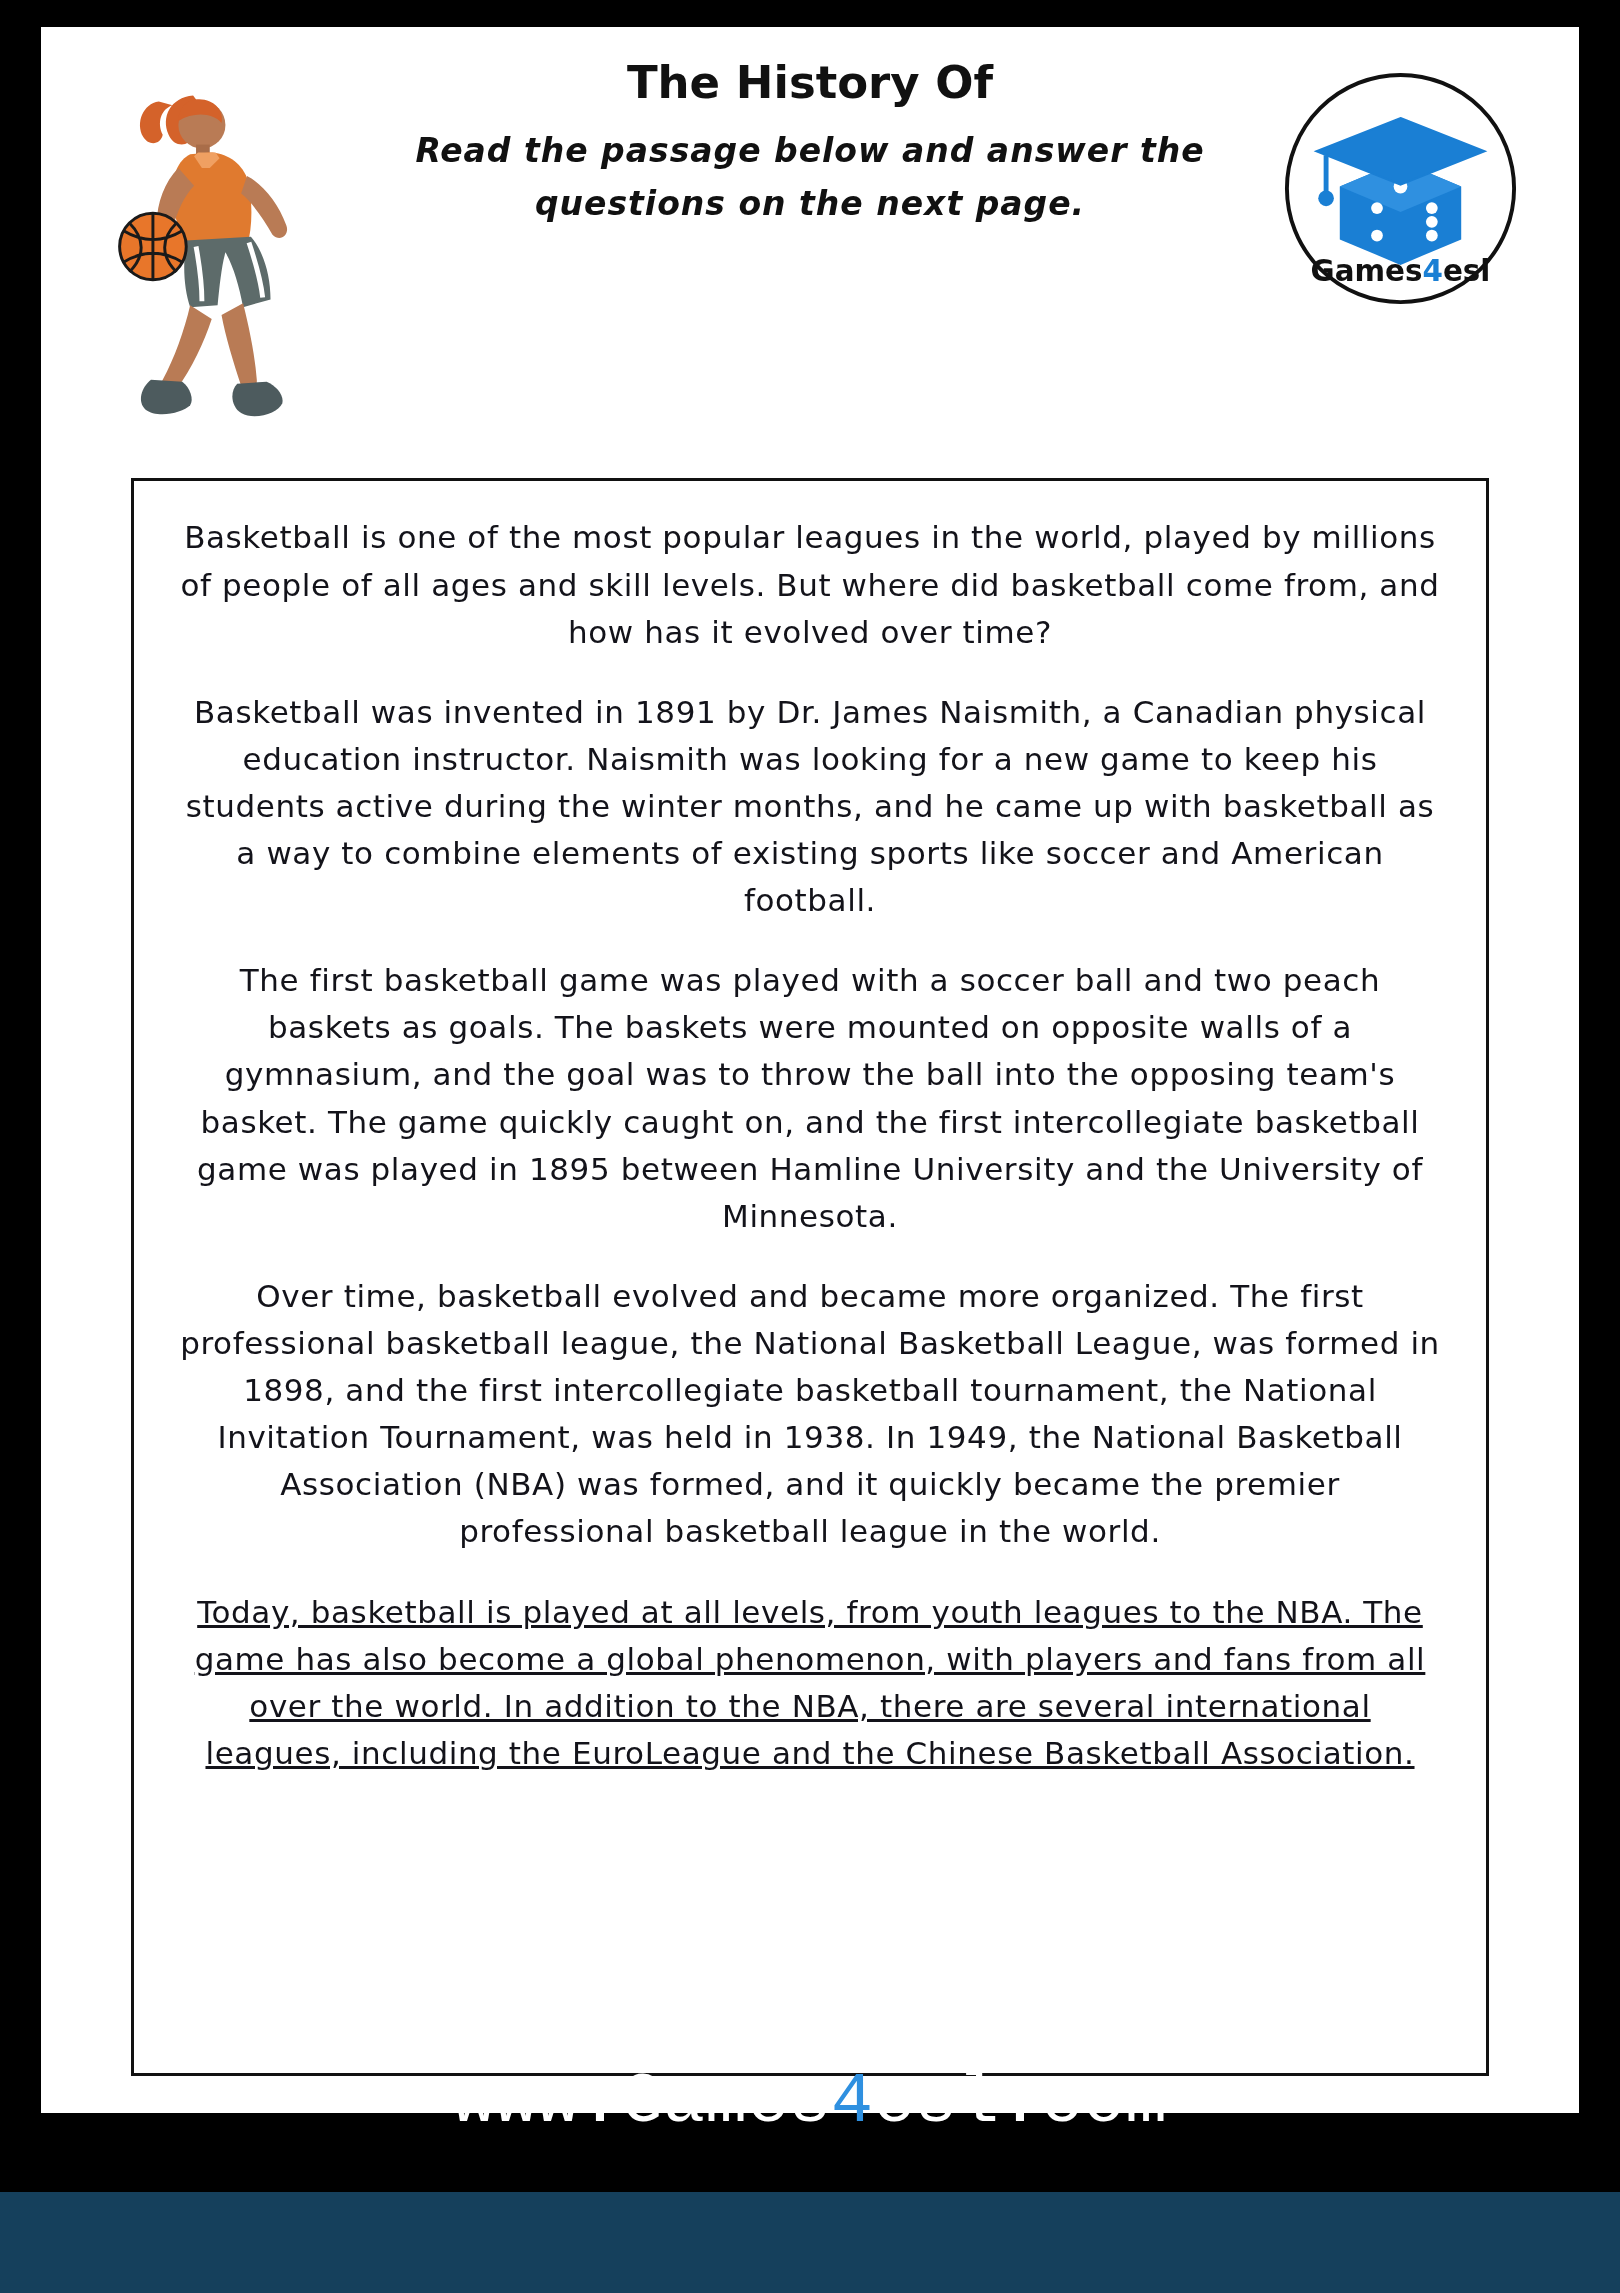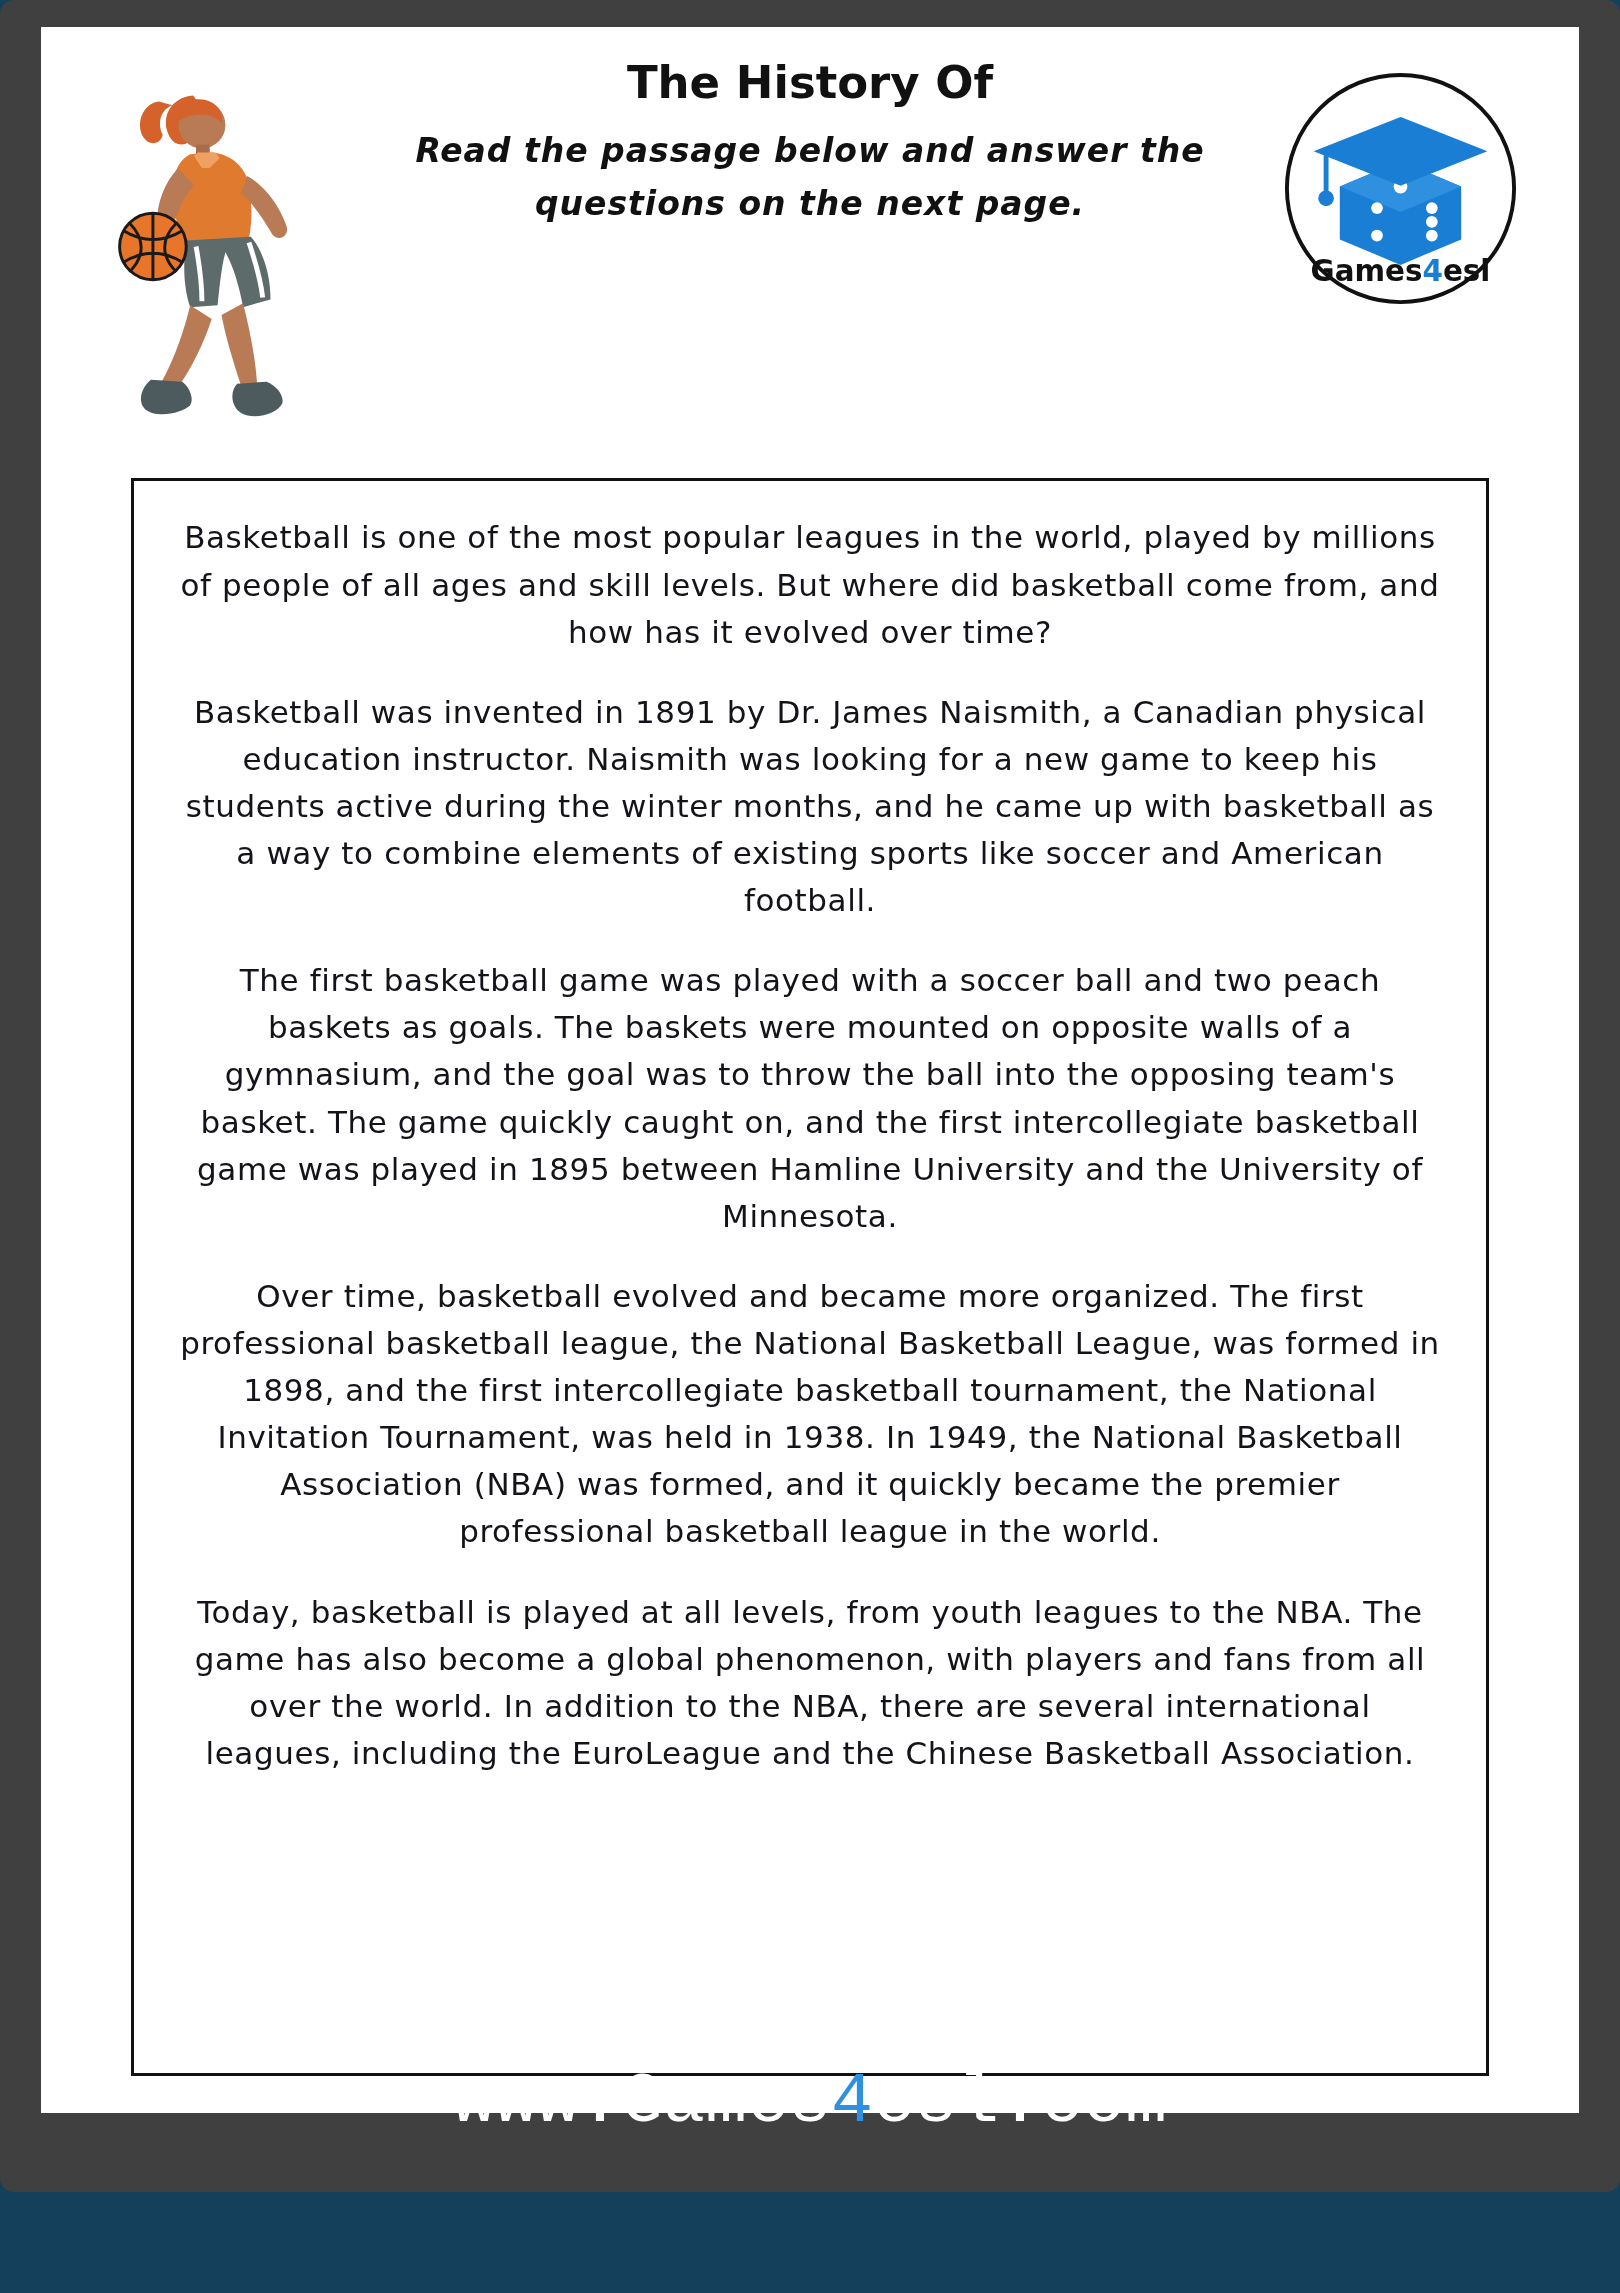--- a/index.html
+++ b/index.html
@@ -10,23 +10,22 @@
     width: 1620px;
     height: 2294px;
     background: #15405c;
     font-family: "DejaVu Sans", sans-serif;
     overflow: hidden;
   }
   .page {
     position: relative;
     width: 1620px;
     height: 2192px;
-    background: #404040;
+    background: #000000;
     box-sizing: border-box;
-    border-radius: 14px;
   }
   .sheet {
     position: absolute;
     left: 41px;
     top: 27.4px;
     width: 1538px;
     height: 2086px;
     background: #ffffff;
     box-sizing: border-box;
   }
@@ -105,20 +104,21 @@
     font-family: "DejaVu Sans", sans-serif;
     font-size: 31px;
     line-height: 1.52;
     color: #13131a;
     text-align: center;
     margin: 0 0 33px 0;
     letter-spacing: 0.6px;
   }
   .passage-box p:last-child {
     margin-bottom: 12px;
+    text-decoration: underline;
   }
 
   
   .footer {
     position: absolute;
     left: 0;
     bottom: 0;
     width: 1620px;
     height: 180px;
     display: flex;

